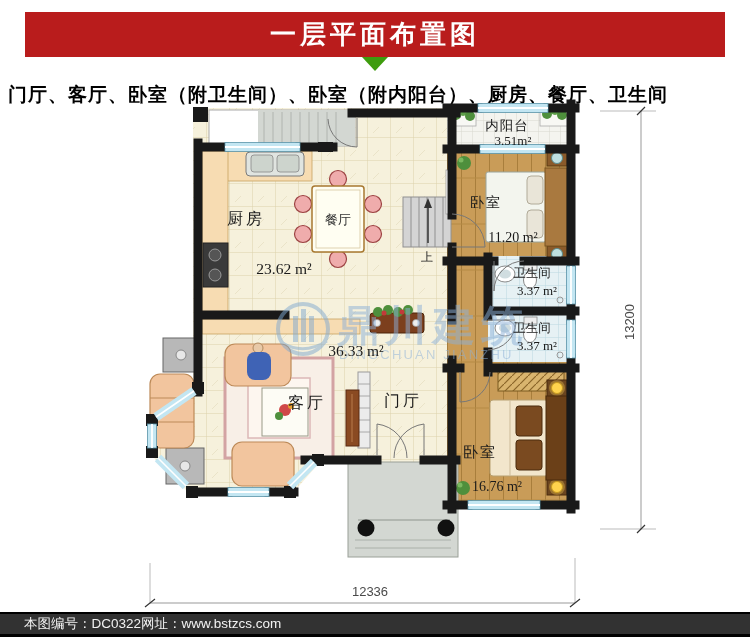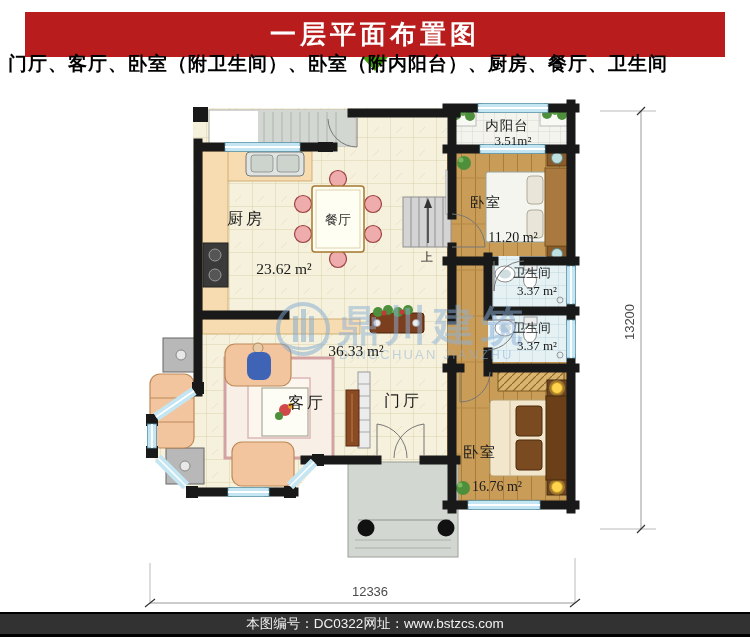--- a/index.html
+++ b/index.html
@@ -3,26 +3,26 @@
 <meta charset="utf-8">
 <style>
   html,body{margin:0;padding:0;background:#fff;}
   .page{position:relative;width:750px;height:637px;background:#fff;overflow:hidden;
         font-family:"Liberation Sans",sans-serif;}
   .header-bar{position:absolute;left:25px;top:12px;width:700px;height:45px;background:#b91c1c;
               display:flex;align-items:center;justify-content:center;}
   .header-title{color:#fff;font-size:26px;font-weight:bold;letter-spacing:4px;}
   .header-arrow{position:absolute;left:50%;top:57px;margin-left:-13px;width:0;height:0;
                 border:13px solid transparent;border-top:14px solid #3e9c0e;border-bottom:none;}
-  .subtitle{position:absolute;left:0;top:51px;width:676px;text-align:center;color:#000;
+  .subtitle{position:absolute;left:0;top:82px;width:676px;text-align:center;color:#000;
             font-size:19px;font-weight:bold;letter-spacing:1px;}
   .plan-svg{position:absolute;left:0;top:0;width:750px;height:637px;}
   .footer{position:absolute;left:0;top:612px;width:750px;height:25px;background:#323232;
           border-top:2px solid #000;border-bottom:3px solid #000;box-sizing:border-box;
-          display:flex;align-items:center;justify-content:center;padding:0 10px;
+          display:flex;align-items:center;justify-content:flex-start;padding:0 24px;
           color:#f2f2f2;font-size:13.5px;white-space:nowrap;}
   .label-serif{font-family:"Liberation Serif",serif;}
 </style>
 </head>
 <body>
 
 <div class="page">
 
   <div class="header-bar">
     <span class="header-title">一层平面布置图</span>

